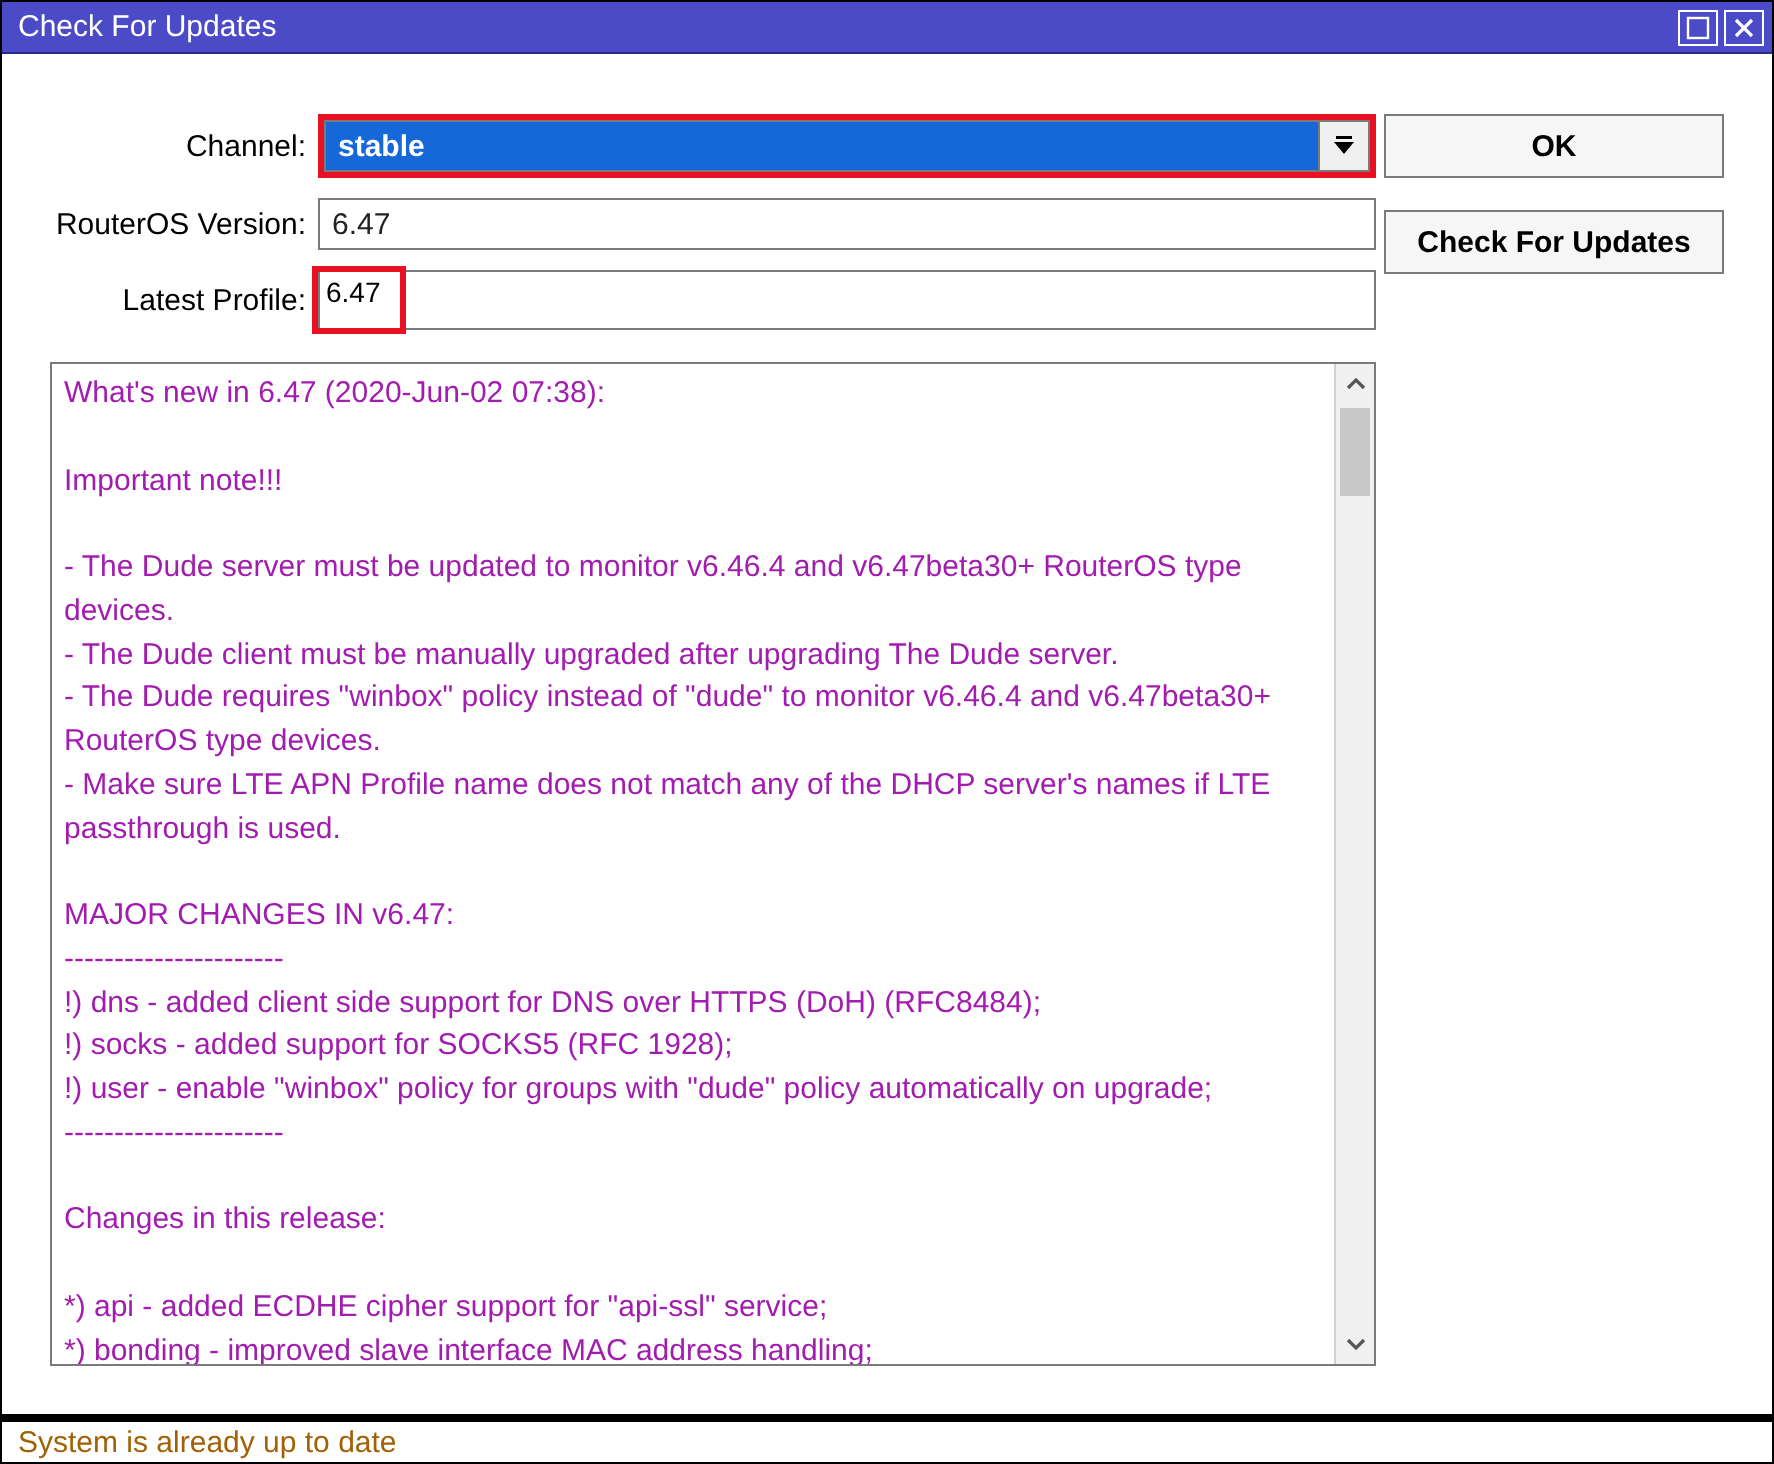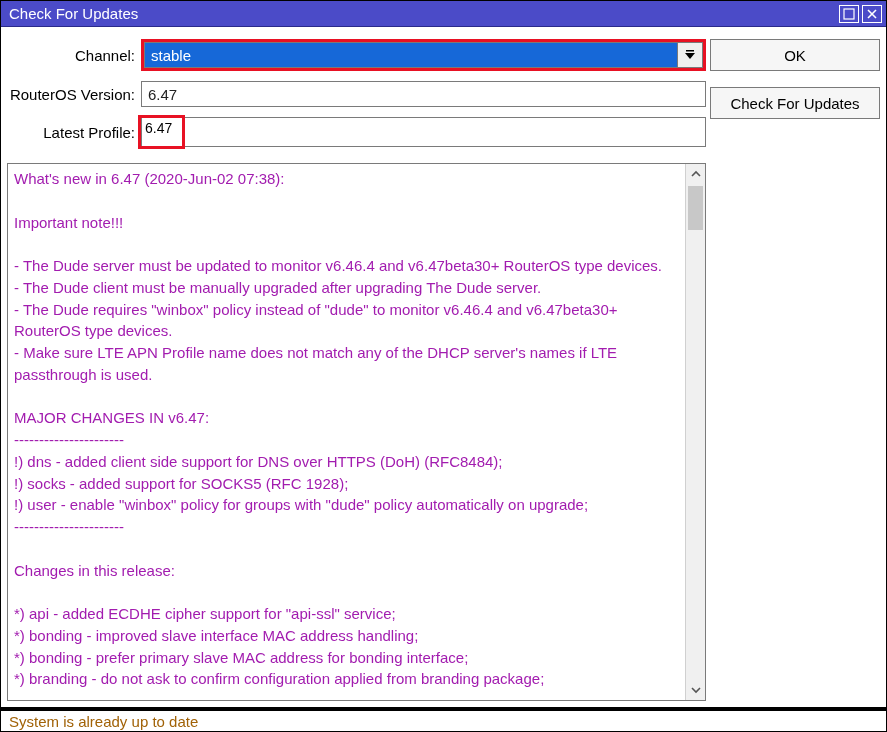--- a/index.html
+++ b/index.html
@@ -27,21 +27,21 @@
   .titlebar .btn {
     width: 20px; height: 18px;
     border: 1px solid #fff;
     margin-left: 3px;
     display: flex; align-items: center; justify-content: center;
     background: #4b4bc8;
     cursor: pointer;
   }
   .titlebar .btn svg { width: 12px; height: 12px; }
   .content {
-    padding: 6px;
+    padding: 24px;
     display: flex;
     gap: 4px;
     height: calc(100% - 26px - 24px);
   }
   .left { flex: 1; display: flex; flex-direction: column; }
   .right { width: 170px; }
   .form-row {
     display: flex;
     align-items: center;
     margin-top: 10px;
@@ -52,20 +52,21 @@
     text-align: right;
     padding-right: 6px;
     font-size: 15px;
     color: #000;
   }
   .channel-wrap {
     flex: 1;
     display: flex;
     border: 3px solid #e81123;
     height: 32px;
+    font-weight: bold;
   }
   .channel-select {
     flex: 1;
     background: #1668d8;
     color: #fff;
     border: 1px solid #7a7a7a;
     border-right: none;
     padding: 2px 6px;
     display: flex;
     align-items: center;
@@ -107,20 +108,21 @@
   }
   .button {
     display: block;
     width: 100%;
     height: 32px;
     border: 1px solid #7a7a7a;
     background: #f6f6f6;
     font-size: 15px;
     cursor: pointer;
     margin-bottom: 16px;
+    font-weight: bold;
   }
   .button:first-child { margin-top: 6px; }
   .changelog-box {
     margin-top: 16px;
     border: 1px solid #7a7a7a;
     flex: 1;
     position: relative;
     display: flex;
     overflow: hidden;
   }

